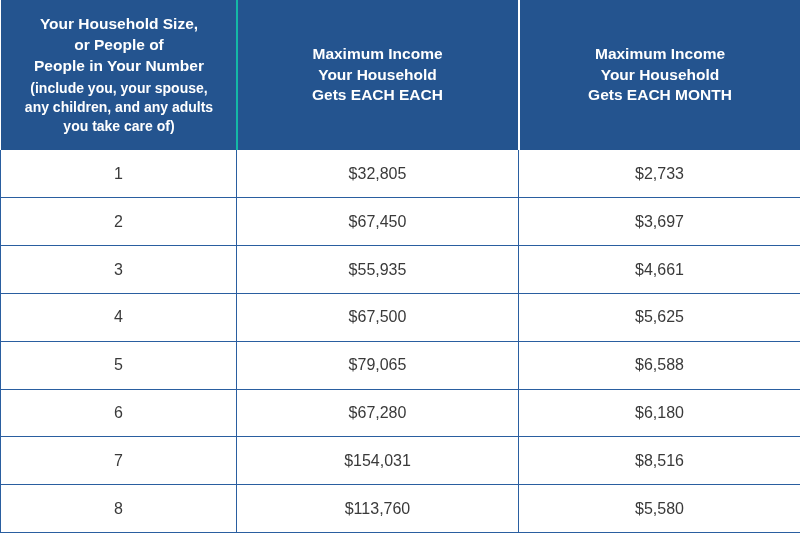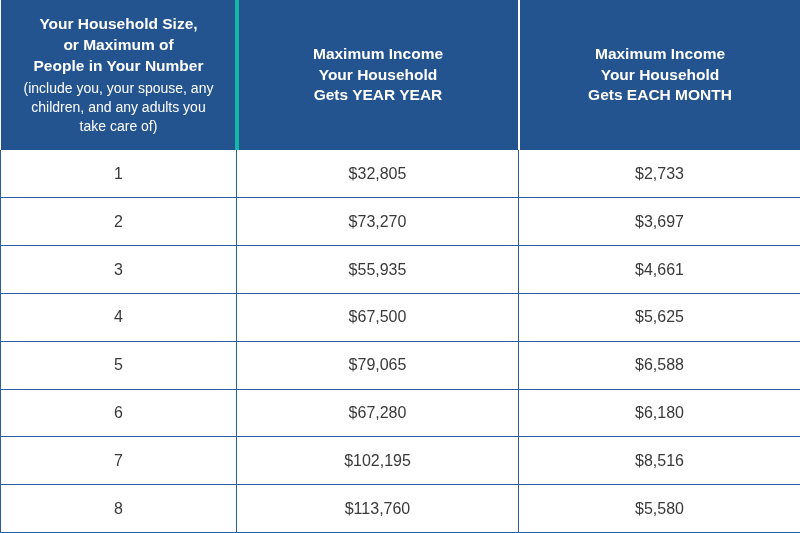--- a/index.html
+++ b/index.html
@@ -31,34 +31,34 @@
     color: #ffffff;
     vertical-align: middle;
     text-align: center;
     padding: 10px 14px;
     height: 150px;
     box-sizing: border-box;
     border: none;
   }
 
   thead th.header-size {
-    border-right: 4px solid #14b8a6;
+    border-right: 2px solid #14b8a6;
     padding-left: 16px;
   }
   thead th.header-year {
     border-right: 2px solid #ffffff;
   }
 
   .hdr-strong {
     font-weight: bold;
     font-size: 15.5px;
     line-height: 1.35;
   }
   .hdr-note {
-    font-weight: normal;
+    font-weight: bold;
     font-size: 14px;
     line-height: 1.35;
     display: block;
     margin-top: 2px;
   }
   .hdr-line {
     display: block;
   }
 
   tbody td {
@@ -87,50 +87,50 @@
   <colgroup>
     <col class="col-size">
     <col class="col-year">
     <col class="col-month">
   </colgroup>
   <thead>
     <tr>
       <th class="header-size">
         <span class="hdr-strong">
           <span class="hdr-line">Your Household Size,</span>
-          <span class="hdr-line">or Maximum of</span>
+          <span class="hdr-line">or People of</span>
           <span class="hdr-line">People in Your Number</span>
         </span>
         <span class="hdr-note">(include you, your spouse, any children, and any adults you take care of)</span>
       </th>
       <th class="header-year">
         <span class="hdr-strong">
           <span class="hdr-line">Maximum Income</span>
           <span class="hdr-line">Your Household</span>
-          <span class="hdr-line">Gets YEAR YEAR</span>
+          <span class="hdr-line">Gets EACH EACH</span>
         </span>
       </th>
       <th class="header-month">
         <span class="hdr-strong">
           <span class="hdr-line">Maximum Income</span>
           <span class="hdr-line">Your  Household</span>
           <span class="hdr-line">Gets EACH MONTH</span>
         </span>
       </th>
     </tr>
   </thead>
   <tbody id="table-body">
       <tr>
         <td class="cell-size">1</td>
         <td class="cell-year">$32,805</td>
         <td class="cell-month">$2,733</td>
       </tr>
       <tr>
         <td class="cell-size">2</td>
-        <td class="cell-year">$73,270</td>
+        <td class="cell-year">$67,450</td>
         <td class="cell-month">$3,697</td>
       </tr>
       <tr>
         <td class="cell-size">3</td>
         <td class="cell-year">$55,935</td>
         <td class="cell-month">$4,661</td>
       </tr>
       <tr>
         <td class="cell-size">4</td>
         <td class="cell-year">$67,500</td>
@@ -141,21 +141,21 @@
         <td class="cell-year">$79,065</td>
         <td class="cell-month">$6,588</td>
       </tr>
       <tr>
         <td class="cell-size">6</td>
         <td class="cell-year">$67,280</td>
         <td class="cell-month">$6,180</td>
       </tr>
       <tr>
         <td class="cell-size">7</td>
-        <td class="cell-year">$102,195</td>
+        <td class="cell-year">$154,031</td>
         <td class="cell-month">$8,516</td>
       </tr>
       <tr>
         <td class="cell-size">8</td>
         <td class="cell-year">$113,760</td>
         <td class="cell-month">$5,580</td>
       </tr>
     </tbody>
 </table>
 

